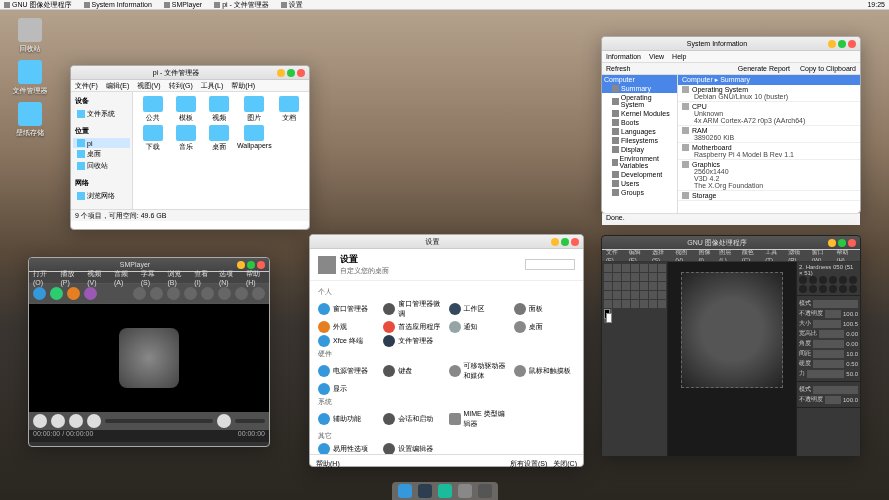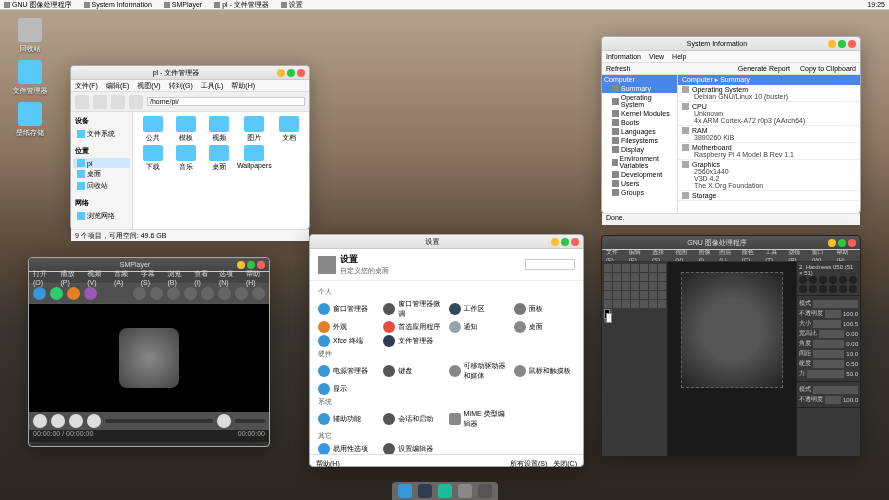--- a/index.html
+++ b/index.html
@@ -143,27 +143,20 @@
       </span>
   </div>
   <div class="menubar">
     <span>文件(F)</span>
     <span>编辑(E)</span>
     <span>视图(V)</span>
     <span>转到(G)</span>
     <span>工具(L)</span>
     <span>帮助(H)</span>
   </div>
-  <div class="toolbar">
-    <span class="tbtn"></span>
-    <span class="tbtn"></span>
-    <span class="tbtn"></span>
-    <span class="tbtn"></span>
-    <input style="flex: 1 1 0%; font-size: 7px; border: 1px solid rgb(204, 204, 204); padding: 0px 2px;" value="/home/pi/">
-  </div>
   <div class="body">
     <div class="sidebar">
       <div class="sb-sec">
         <div class="sb-hd">设备</div>
         <div class="sb-item">
             <span class="sb-icon"></span>
             <span>文件系统</span>
           </div>
       </div>
       <div class="sb-sec">

